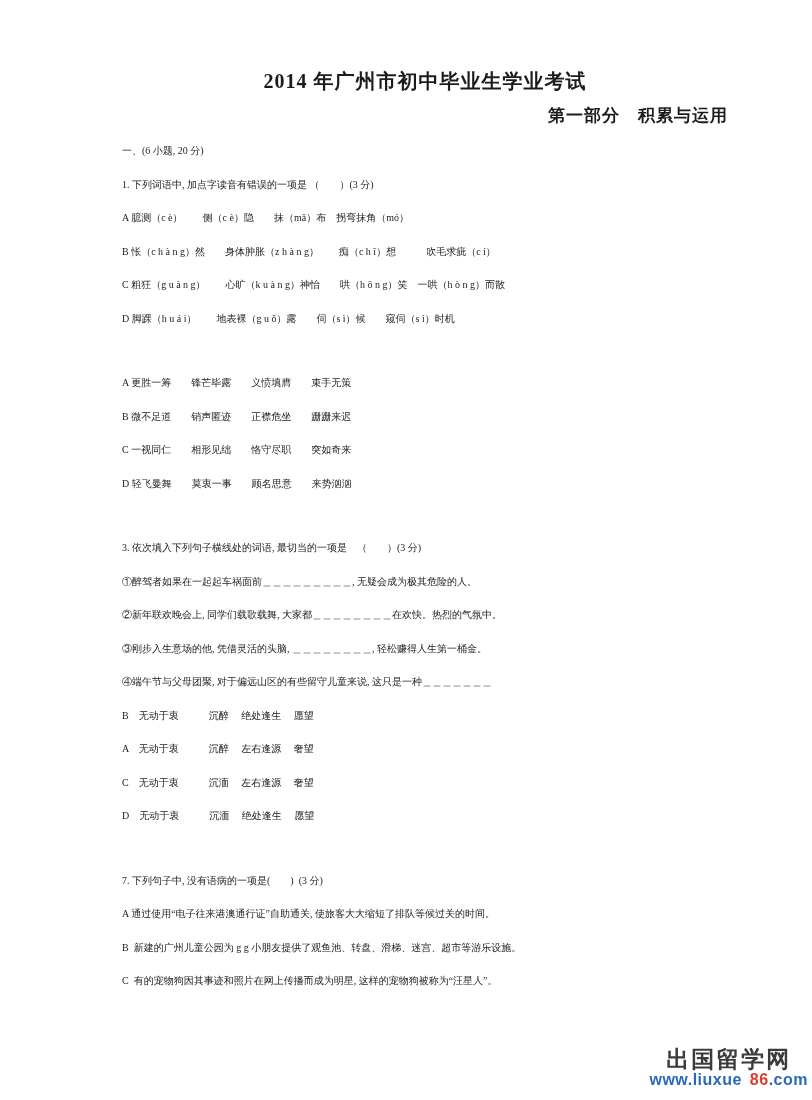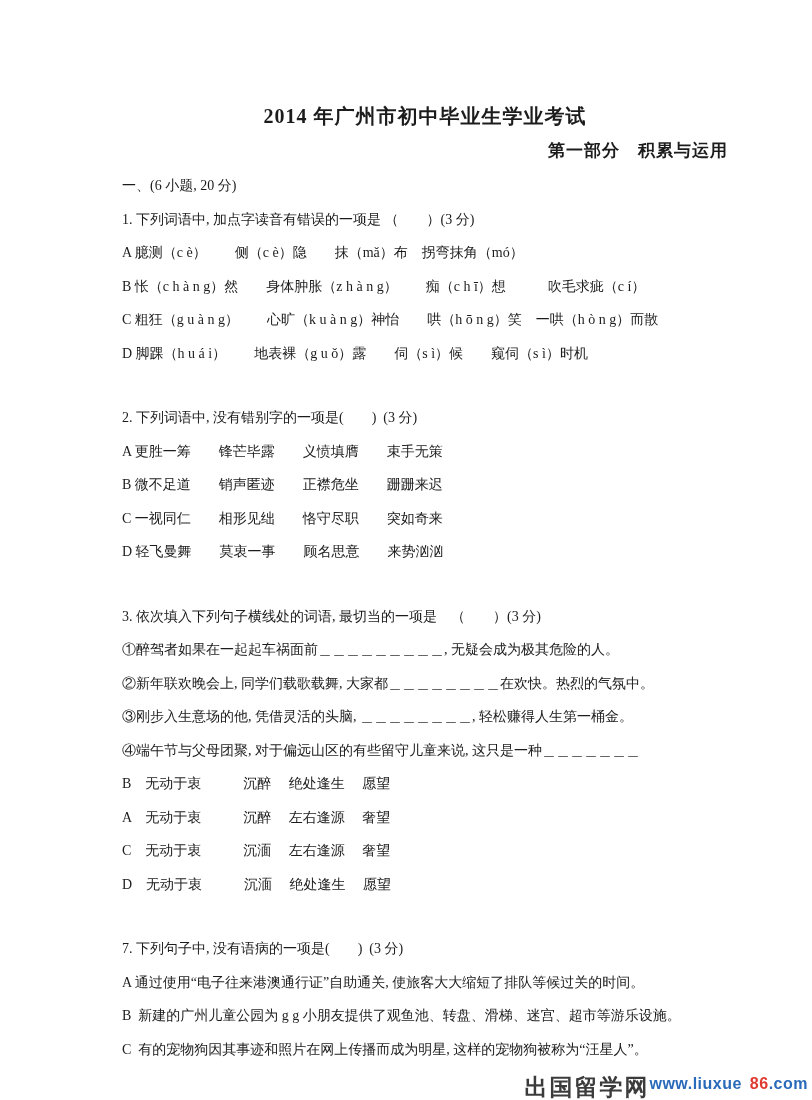--- a/index.html
+++ b/index.html
@@ -10,56 +10,56 @@
   .page {
     position: relative;
     width: 812px;
     height: 1100px;
     background: #ffffff;
     overflow: hidden;
     font-family: "Liberation Serif", "DejaVu Serif", serif;
     color: #1c1c1c;
   }
   .content {
-    padding: 103px 84px 0 122px;
+    padding: 68px 84px 0 122px;
   }
   h1.title {
     margin: 0 0 10px 0;
     font-size: 20px;
     line-height: 26px;
     font-weight: bold;
     text-align: center;
     letter-spacing: 1px;
   }
   h2.subtitle {
     margin: 0 0 6px 0;
     font-size: 17px;
     line-height: 24px;
     font-weight: bold;
     text-align: right;
     letter-spacing: 1px;
   }
   p.line {
     margin: 0;
-    font-size: 14px;
+    font-size: 10px;
     line-height: 33.5px;
     white-space: pre-wrap;
     font-weight: normal;
   }
   .qblock {
     margin: 0 0 31px 0;
   }
   .qblock:last-child { margin-bottom: 0; }
   .watermark {
     position: absolute;
     right: 4px;
-    bottom: 1px;
+    bottom: 12px;
     display: flex;
-    flex-direction: row;
-    align-items: flex-start;
+    flex-direction: column;
+    align-items: center;
     font-family: "Liberation Sans", sans-serif;
   }
   .wm-name {
     font-size: 23px;
     font-weight: bold;
     color: #3b3b3b;
     letter-spacing: 2px;
     line-height: 24px;
   }
   .wm-url {
@@ -86,21 +86,20 @@
 
     <div class="qblock">
       <p class="line">1. 下列词语中, 加点字读音有错误的一项是 （　　）(3 分)</p>
       <p class="line">A 臆测（c è）　　侧（c è）隐　　抹（mǎ）布　拐弯抹角（mó）</p>
       <p class="line">B 怅（c h à n g）然　　身体肿胀（z h à n g）　　痴（c h ī）想　　　吹毛求疵（c í）</p>
       <p class="line">C 粗狂（g u à n g）　　心旷（k u à n g）神怡　　哄（h ō n g）笑　一哄（h ò n g）而散</p>
       <p class="line">D 脚踝（h u á i）　　地表裸（g u ǒ）露　　伺（s ì）候　　窥伺（s ì）时机</p>
     </div>
 
     <div class="qblock">
-      <p class="line">2. 下列词语中, 没有错别字的一项是(　　)  (3 分)</p>
       <p class="line">A 更胜一筹　　锋芒毕露　　义愤填膺　　束手无策</p>
       <p class="line">B 微不足道　　销声匿迹　　正襟危坐　　跚跚来迟</p>
       <p class="line">C 一视同仁　　相形见绌　　恪守尽职　　突如奇来</p>
       <p class="line">D 轻飞曼舞　　莫衷一事　　顾名思意　　来势汹汹</p>
     </div>
 
     <div class="qblock">
       <p class="line">3. 依次填入下列句子横线处的词语, 最切当的一项是　（　　）(3 分)</p>
       <p class="line">①醉驾者如果在一起起车祸面前＿＿＿＿＿＿＿＿＿, 无疑会成为极其危险的人。</p>
       <p class="line">②新年联欢晚会上, 同学们载歌载舞, 大家都＿＿＿＿＿＿＿＿在欢快。热烈的气氛中。</p>

